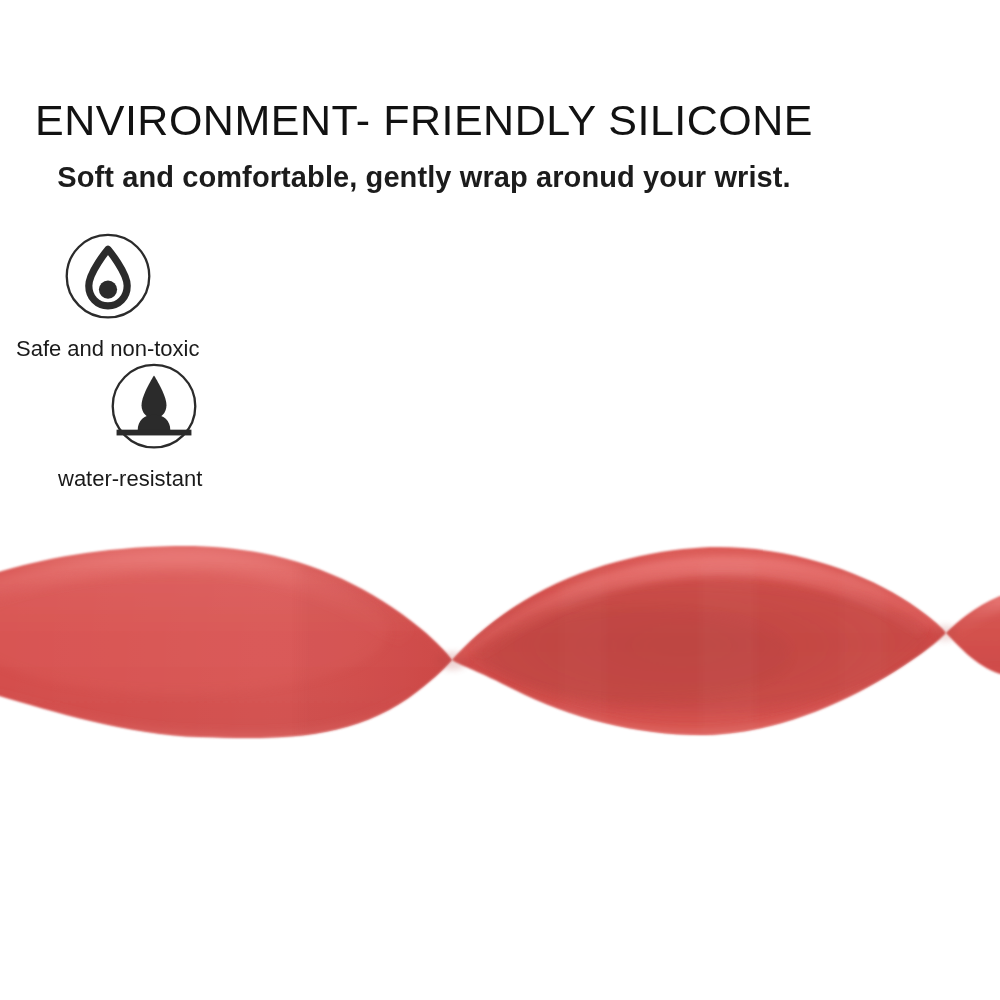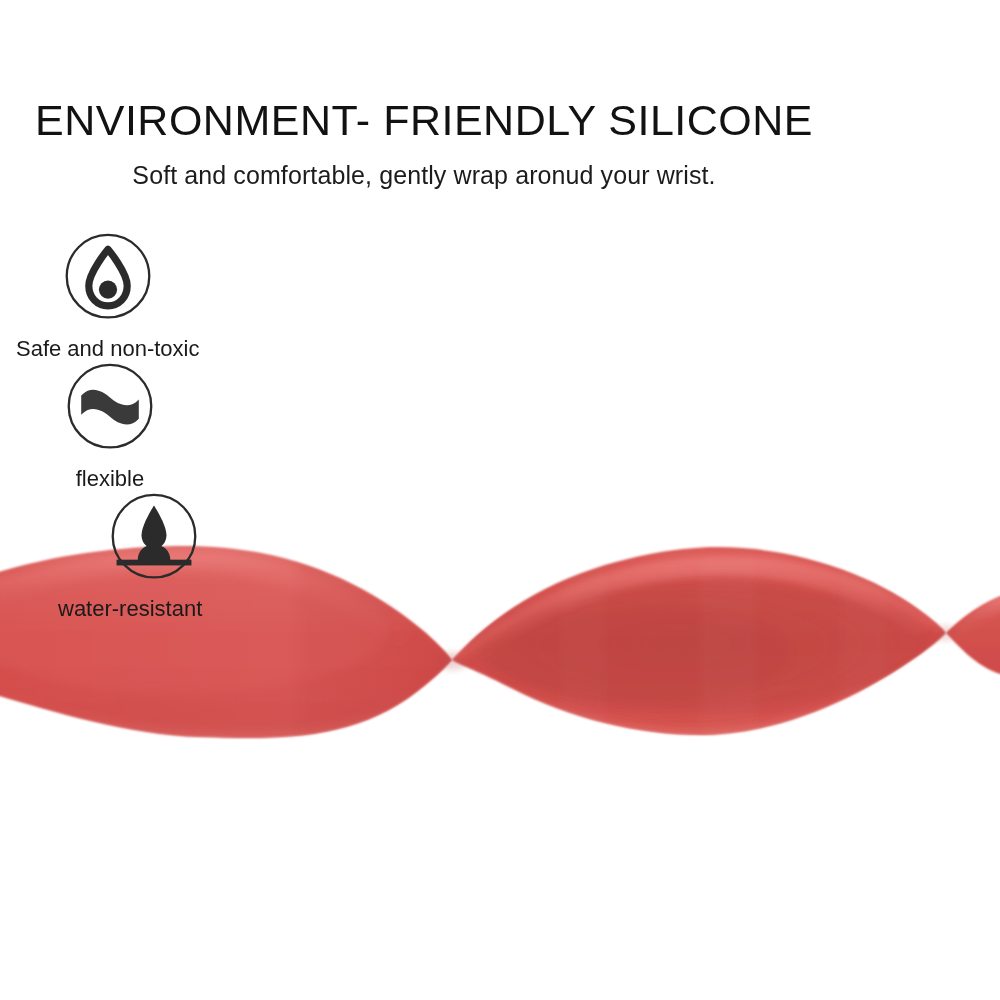--- a/index.html
+++ b/index.html
@@ -39,22 +39,22 @@
     font-weight: 400;
     letter-spacing: 0.5px;
     line-height: 1.05;
     color: #121212;
     margin: 0;
     white-space: nowrap;
   }
 
   .subhead {
     font-family: "Liberation Sans", sans-serif;
-    font-size: 25px;
-    font-weight: 400;
+    font-size: 29px;
+    font-weight: 700;
     letter-spacing: 0.1px;
     color: #1c1c1c;
     margin: 18px 0 0 0;
     white-space: nowrap;
   }
 
   
   .badges {
     position: absolute;
     top: 232px;
@@ -313,33 +313,20 @@
                  C 50 18, 30 42, 30 56
                  C 30 68.5, 39 77, 50 77
                  C 61 77, 70 68.5, 70 56
                  C 70 42, 50 18, 50 18 Z" fill="none" stroke="#2b2b2b" stroke-width="7.5" stroke-linejoin="round"></path>
 
         <circle cx="50" cy="60" r="9.5" fill="#2b2b2b"></circle>
       </svg>
       <div class="badge-label">Safe and non-toxic</div>
     </div>
 
-    <div class="badge badge-1">
-      <svg class="badge-icon" viewBox="0 0 100 100">
-        <circle cx="50" cy="46" r="43" fill="none" stroke="#2b2b2b" stroke-width="2.4"></circle>
-
-        <path d="M 20 35
-                 C 30 24, 42 30, 50 37
-                 C 58 44, 70 50, 80 39
-                 L 80 59
-                 C 70 70, 58 64, 50 57
-                 C 42 50, 30 44, 20 55 Z" fill="#3a3a3a"></path>
-      </svg>
-      <div class="badge-label">flexible</div>
-    </div>
 
     <div class="badge badge-2">
       <svg class="badge-icon" viewBox="0 0 100 100">
         <circle cx="50" cy="46" r="43" fill="none" stroke="#2b2b2b" stroke-width="2.4"></circle>
 
         <path d="M 50 14
                  C 50 14, 37 34, 37 45
                  C 37 53, 43 59, 50 59
                  C 57 59, 63 53, 63 45
                  C 63 34, 50 14, 50 14 Z" fill="#2b2b2b"></path>

